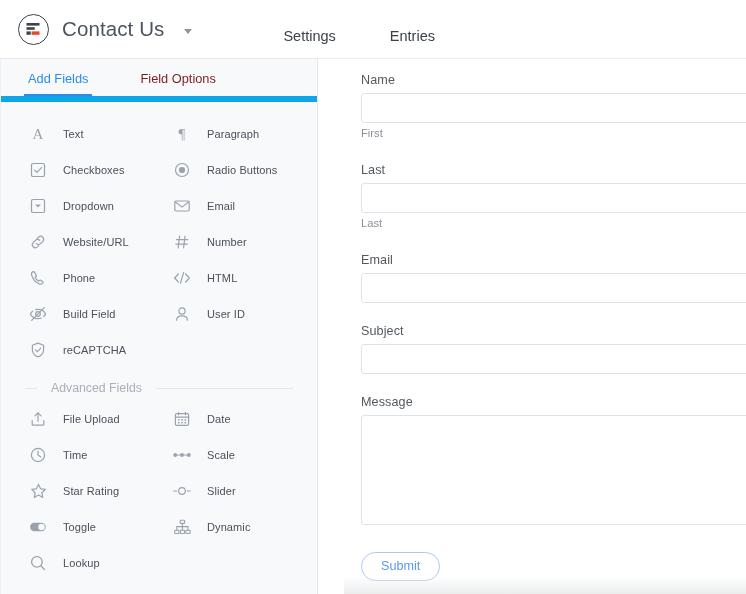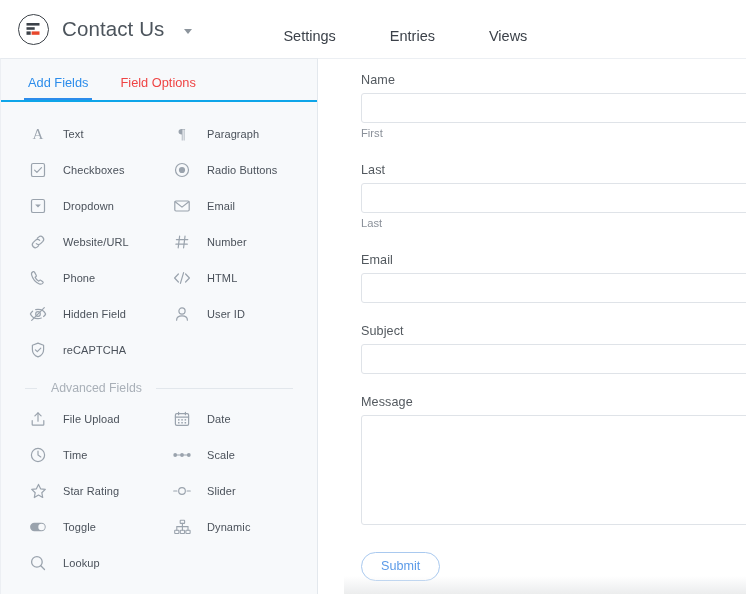--- a/index.html
+++ b/index.html
@@ -121,27 +121,28 @@
     flex-direction: column;
     min-height: 0;
   }
 
   .sidebar-tabs {
     display: flex;
     align-items: flex-end;
     height: 43px;
     min-height: 43px;
     padding-left: 23px;
-    border-bottom: 2px solid #0ea5e9;
+    border-bottom: 6px solid #0ea5e9;
     background: #f7f9fb;
+    gap: 20px;
   }
   .sb-tab {
     position: relative;
     font-size: 12.8px;
-    color: #ef4444;
+    color: #7f1d1d;
     padding: 0 4px 10px 4px;
     margin-right: 24px;
     cursor: pointer;
     line-height: 1;
     white-space: nowrap;
   }
   .sb-tab.active { color: #2b8ceb; }
   .sb-tab.active::after {
     content: "";
     position: absolute;
@@ -309,23 +310,20 @@
       <div class="title-caret"></div>
     </div>
 
     <div class="main-tabs">
       <div class="main-tab">
         <span>Settings</span>
       </div>
       <div class="main-tab">
         <span>Entries</span>
       </div>
-      <div class="main-tab">
-        <span>Views</span>
-      </div>
     </div>
   </div>
 
   <div class="body-wrap">
 
     <div class="sidebar">
 
       <div class="sidebar-tabs">
         <div class="sb-tab active">
           <span>Add Fields</span>
@@ -438,21 +436,21 @@
 
           <div class="field-item">
             <span class="fi-icon">
               <svg width="18" height="18" viewBox="0 0 18 18" fill="none" stroke="#9aa3ad" stroke-width="1.2" stroke-linecap="round" stroke-linejoin="round" aria-hidden="true">
                 <path d="M3.6 6.2C2.5 7.1 1.7 8.2 1.4 9c1.2 2.7 4.1 4.6 7.6 4.6 1.2 0 2.3-.2 3.3-.6"></path>
                 <path d="M14.6 11.5C15.7 10.7 16.4 9.7 16.6 9 15.4 6.3 12.5 4.4 9 4.4c-.8 0-1.6.1-2.3.3"></path>
                 <circle cx="9" cy="9" r="2.3"></circle>
                 <path d="M2.7 15.3L15.3 2.7"></path>
               </svg>
             </span>
-            <span class="fi-label">Hidden Field</span>
+            <span class="fi-label">Build Field</span>
           </div>
 
           <div class="field-item">
             <span class="fi-icon">
               <svg width="18" height="18" viewBox="0 0 18 18" fill="none" stroke="#9aa3ad" stroke-width="1.2" stroke-linecap="round" aria-hidden="true">
                 <circle cx="9" cy="6" r="3.1"></circle>
                 <path d="M3.6 15.2c0-2.7 2.4-4.3 5.4-4.3s5.4 1.6 5.4 4.3"></path>
               </svg>
             </span>
             <span class="fi-label">User ID</span>

